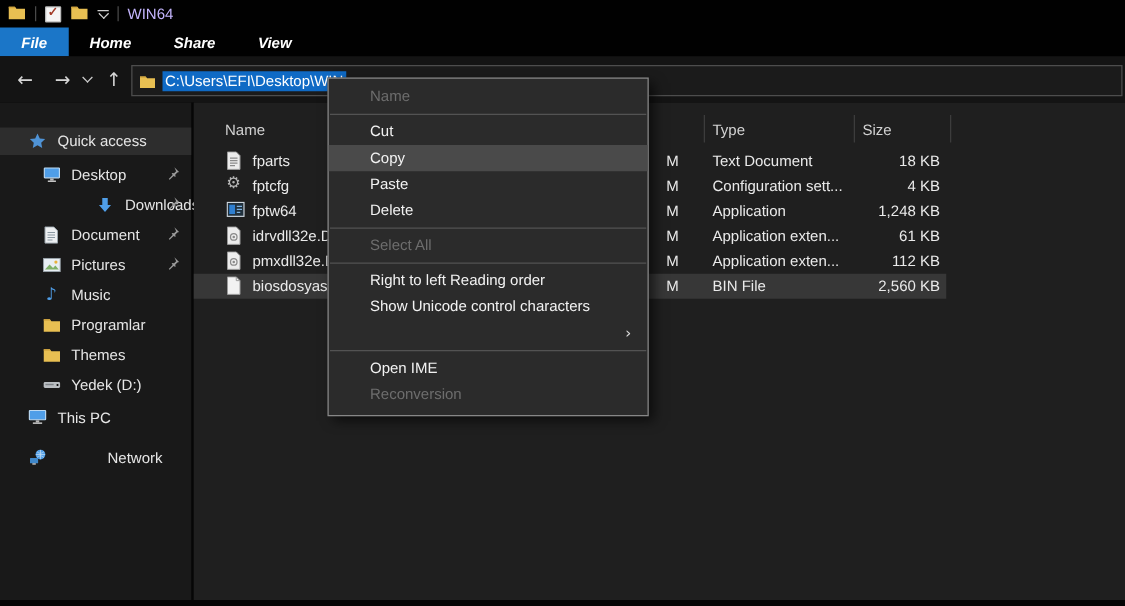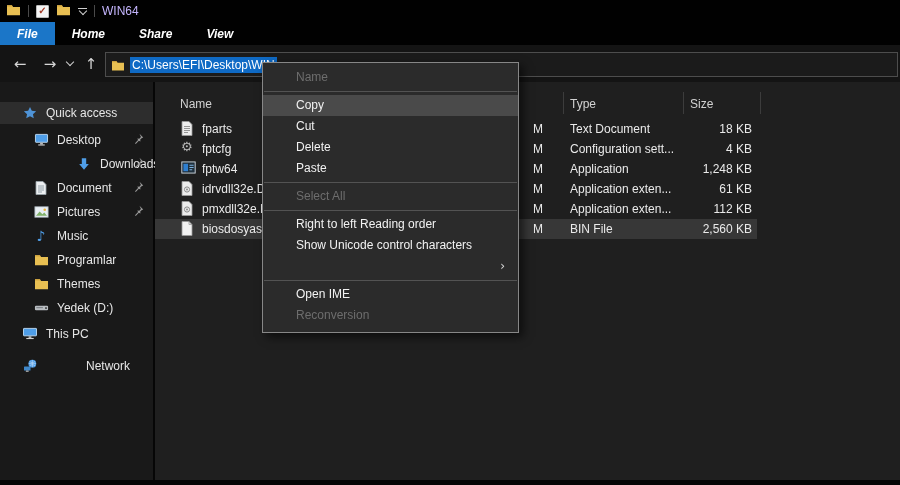--- a/index.html
+++ b/index.html
@@ -333,24 +333,24 @@
       <span class="fdate">M</span>
       <span class="ftype">BIN File</span>
       <span class="fsize">2,560 KB</span>
     </div>
   </div>
 </div>
 
 <div class="ctx">
   <div class="ctx-item disabled">Name</div>
   <div class="ctx-sep"></div>
+  <div class="ctx-item">Cut</div>
   <div class="ctx-item hl">Copy</div>
-  <div class="ctx-item">Cut</div>
+  <div class="ctx-item">Paste</div>
   <div class="ctx-item">Delete</div>
-  <div class="ctx-item">Paste</div>
   <div class="ctx-sep"></div>
   <div class="ctx-item disabled">Select All</div>
   <div class="ctx-sep"></div>
   <div class="ctx-item">Right to left Reading order</div>
   <div class="ctx-item">Show Unicode control characters</div>
   <div class="ctx-item">
     <span class="ctx-arrow">›</span>
   </div>
   <div class="ctx-sep"></div>
   <div class="ctx-item">Open IME</div>

